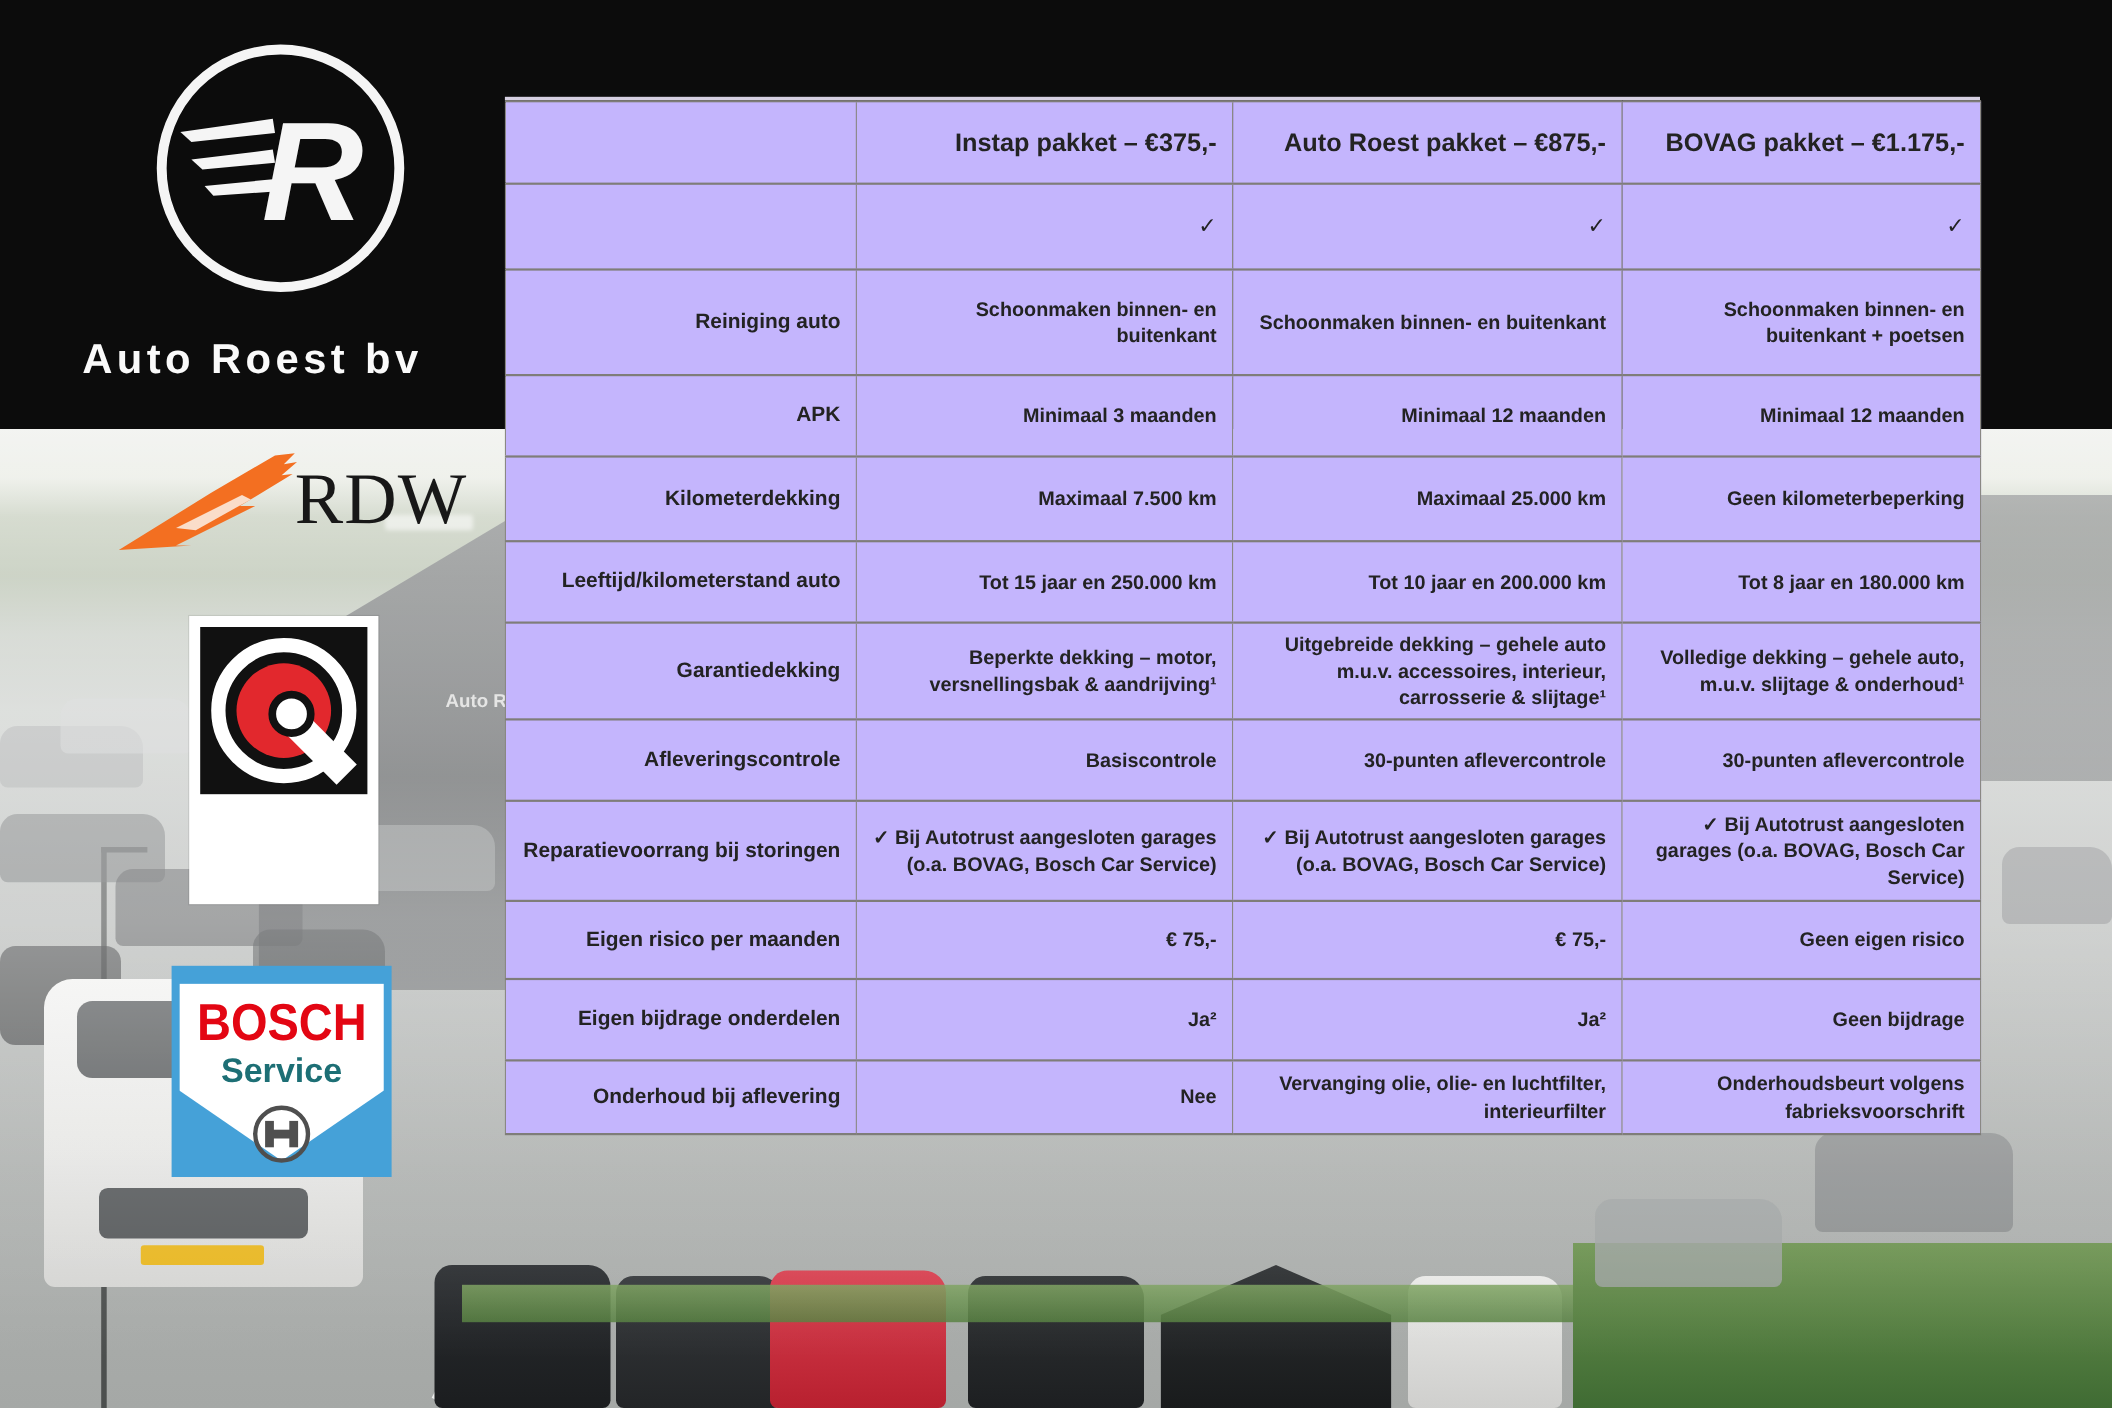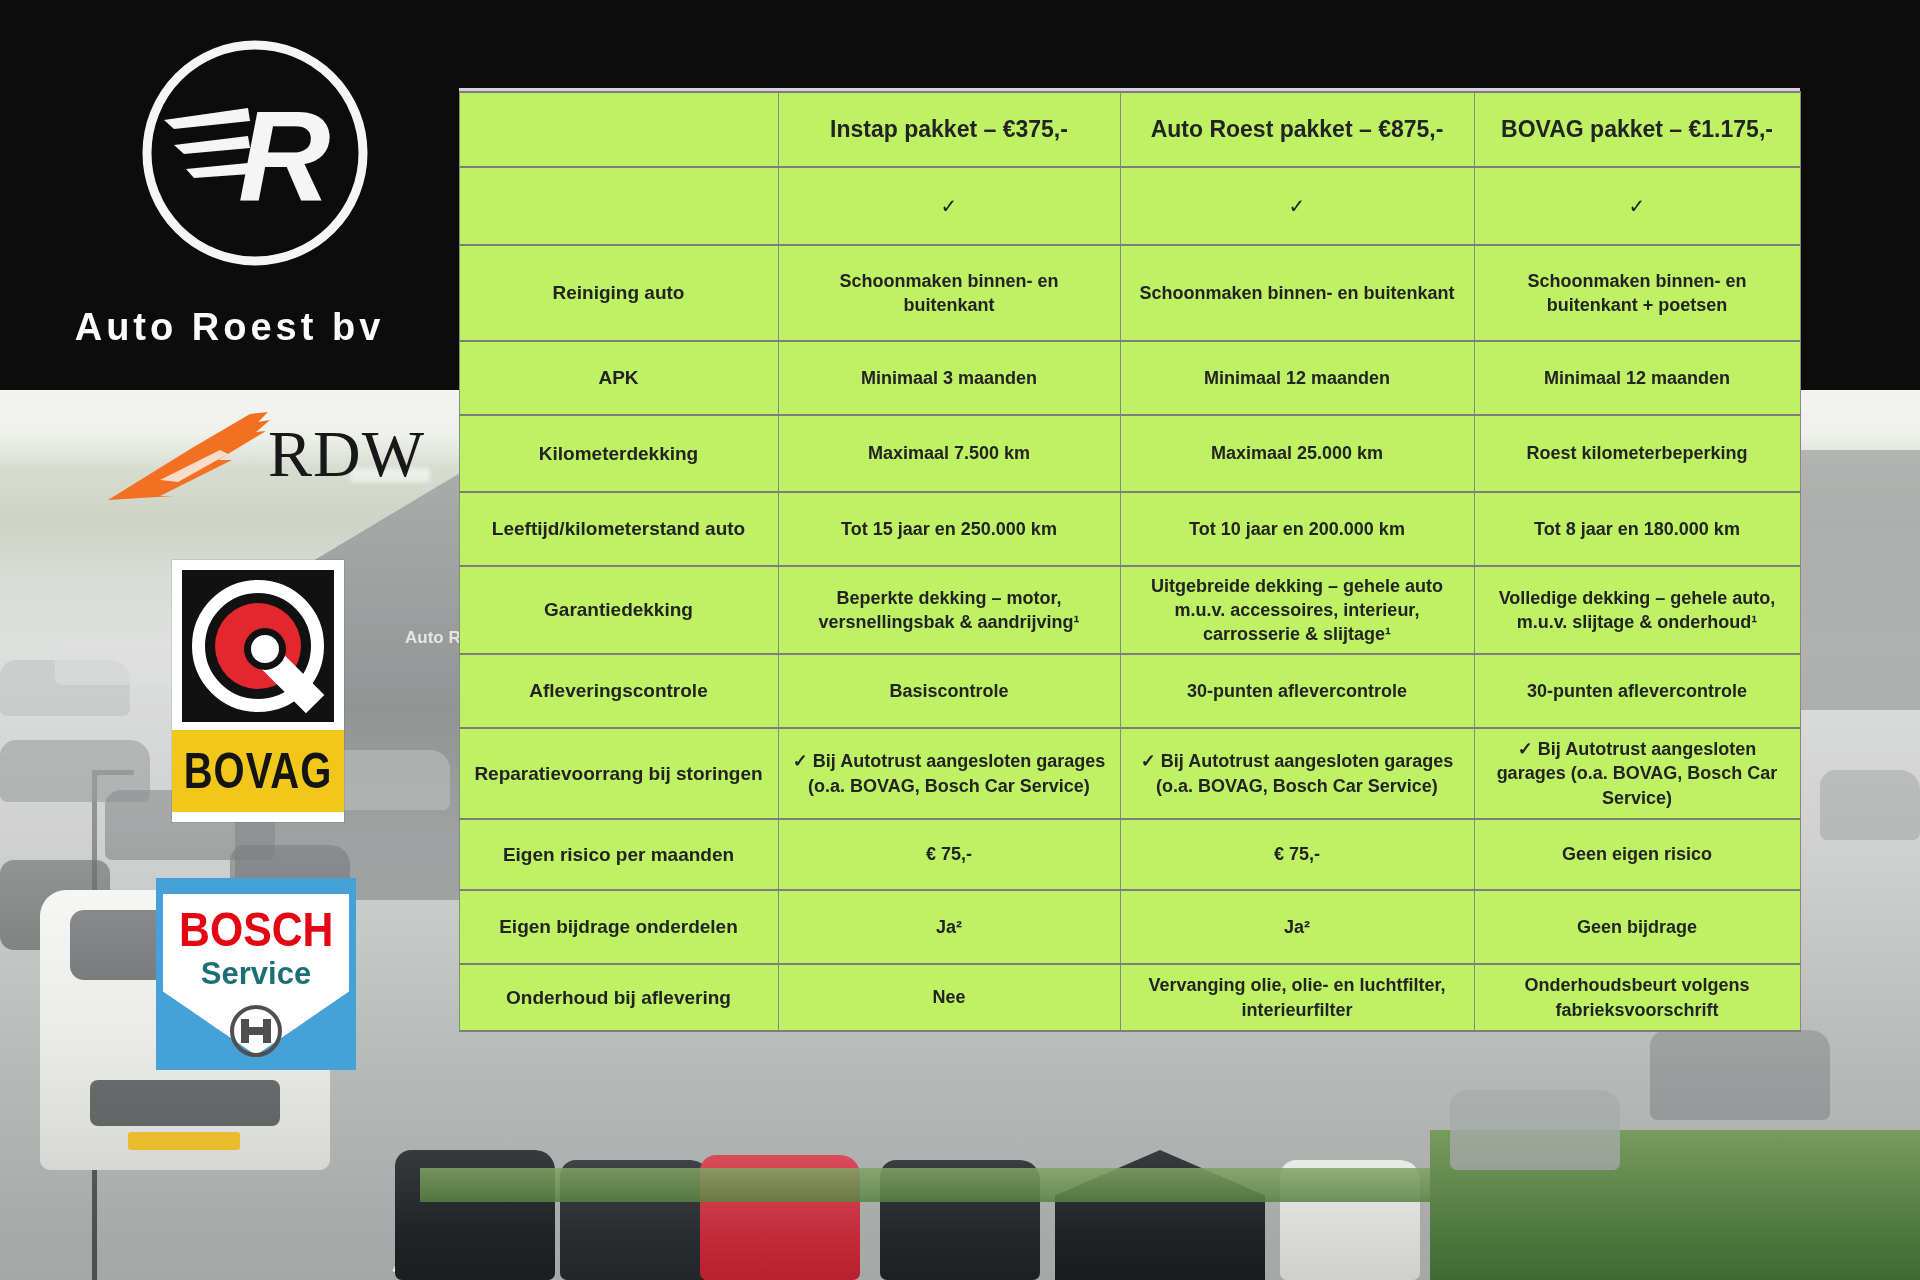--- a/index.html
+++ b/index.html
@@ -72,23 +72,23 @@
     font-size:45px;font-weight:bold;color:#e30613;letter-spacing:0px;}
   .bosch-word span{display:inline-block;transform:scaleY(1.05) scaleX(.95);}
   .service-word{position:absolute;left:0;top:78px;width:200px;text-align:center;
     font-size:31px;font-weight:bold;color:#1d6f75;}
   .bosch svg{position:absolute;left:71px;top:124px;}
 
   
   .cmp-wrap{position:absolute;left:459px;top:88px;width:1341px;border-top:3px solid #d6d0e2;}
   table.cmp{border-collapse:collapse;table-layout:fixed;width:1341px;
     font-family:"Liberation Sans",sans-serif;}
-  .cmp th,.cmp td{background:#bef264;border-left:1px solid #8a8884;border-right:1px solid #8a8884;
+  .cmp th,.cmp td{background:#c4b5fd;border-left:1px solid #8a8884;border-right:1px solid #8a8884;
     border-top:2px solid #7f7d79;border-bottom:2px solid #7f7d79;
-    vertical-align:middle;text-align:center;padding:6px 14px 6px 13px;color:#232323;
+    vertical-align:middle;text-align:right;padding:6px 14px 6px 13px;color:#232323;
     word-wrap:break-word;}
   .cmp thead th{font-size:23px;font-weight:bold;}
   .cmp th.rl{font-size:19px;font-weight:bold;}
   .cmp td{font-size:18px;font-weight:bold;line-height:1.35;}
   .cmp td.chk{font-size:20px;font-weight:normal;}
 </style>
 </head>
 <body>
 
 <div class="stage">
@@ -153,23 +153,20 @@
     <span class="rdw-word">RDW</span>
   </div>
 
   <div class="bovag">
     <div class="bovag-top">
       <div class="bovag-ring"></div>
       <div class="bovag-red"></div>
       <div class="bovag-handle"></div>
       <div class="bovag-hub"></div>
     </div>
-    <div class="bovag-word">
-        <span>BOVAG</span>
-      </div>
   </div>
 
   <div class="bosch">
     <div class="bosch-shield"></div>
     <div class="bosch-word"><span>BOSCH</span></div>
     <div class="service-word">Service</div>
     <svg width="58" height="58" viewBox="-29 -29 58 58">
       <circle cx="0" cy="0" r="24" fill="none" stroke="#4f4f4f" stroke-width="4"></circle>
       <rect x="-14" y="-4" width="28" height="8" fill="#4f4f4f"></rect>
       <rect x="-15" y="-12" width="8" height="24" fill="#4f4f4f"></rect>
@@ -209,21 +206,21 @@
       <tr style="height:74px;">
         <th class="rl">APK</th>
         <td>Minimaal 3 maanden</td>
         <td>Minimaal 12 maanden</td>
         <td>Minimaal 12 maanden</td>
       </tr>
       <tr style="height:77px;">
         <th class="rl">Kilometerdekking</th>
         <td>Maximaal 7.500 km</td>
         <td>Maximaal 25.000 km</td>
-        <td>Roest kilometerbeperking</td>
+        <td>Geen kilometerbeperking</td>
       </tr>
       <tr style="height:74px;">
         <th class="rl">Leeftijd/kilometerstand auto</th>
         <td>Tot 15 jaar en 250.000 km</td>
         <td>Tot 10 jaar en 200.000 km</td>
         <td>Tot 8 jaar en 180.000 km</td>
       </tr>
       <tr style="height:88px;">
         <th class="rl">Garantiedekking</th>
         <td>Beperkte dekking – motor, versnellingsbak &amp; aandrijving¹</td>

